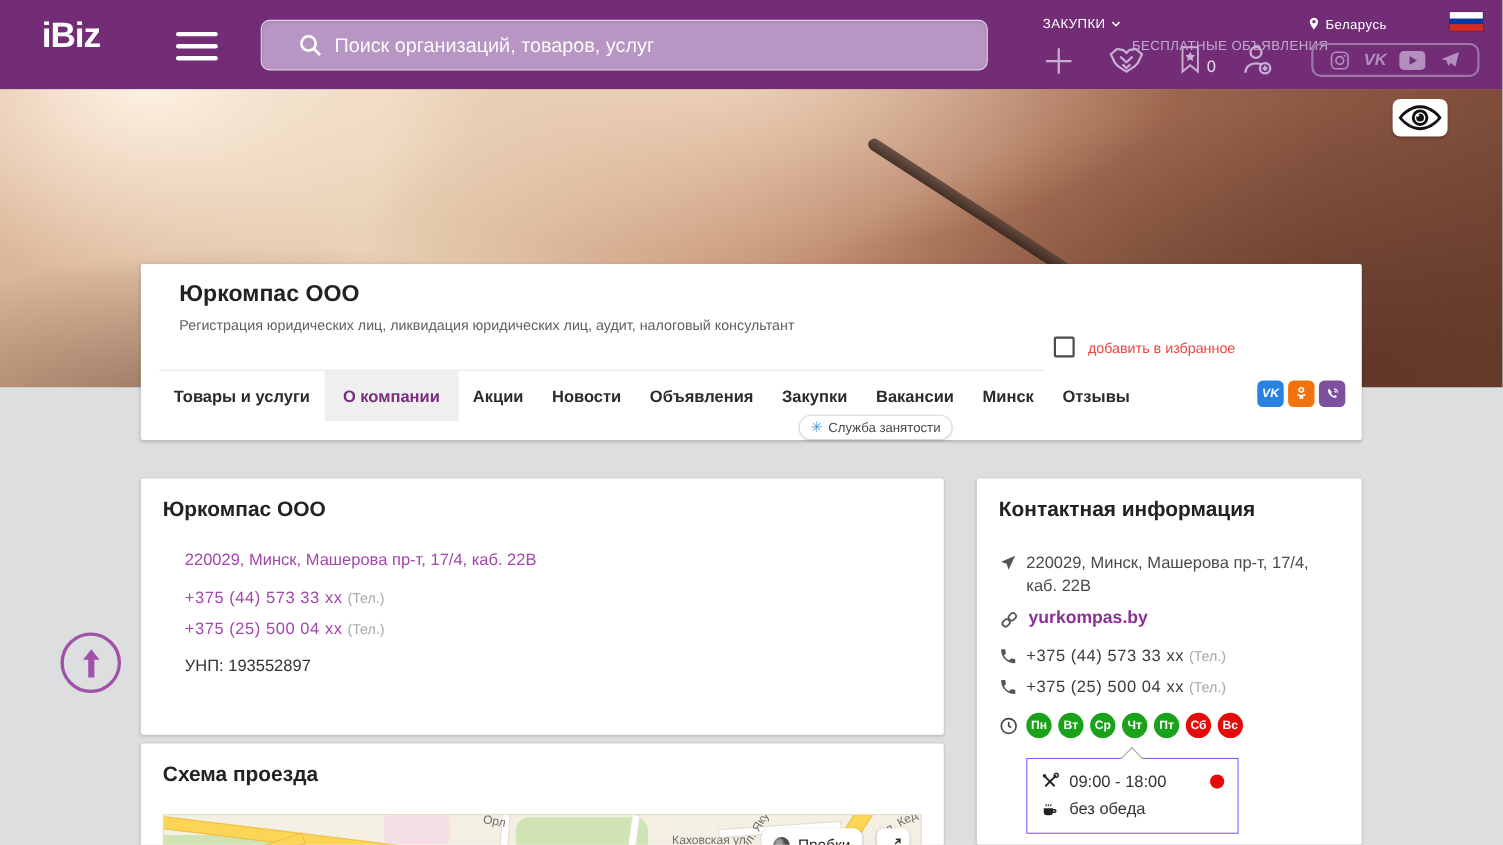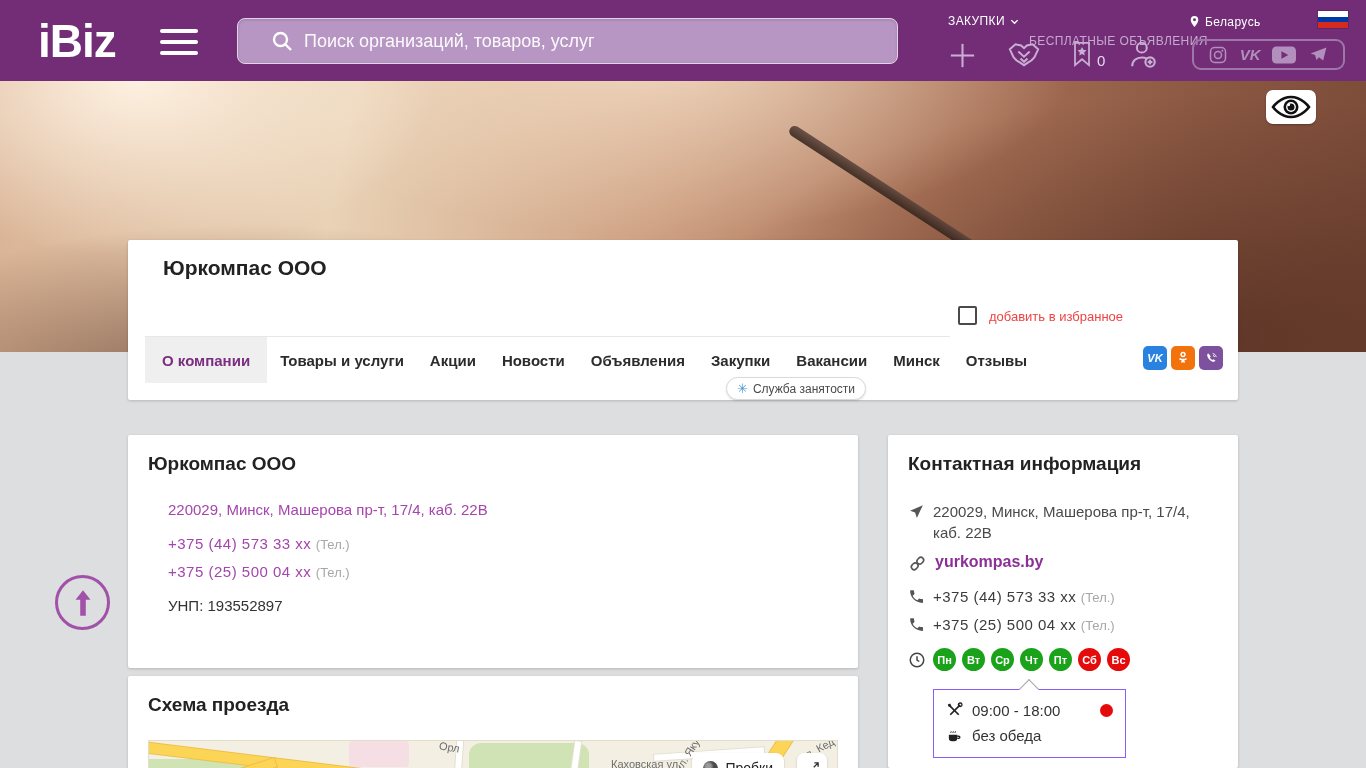--- a/index.html
+++ b/index.html
@@ -2,21 +2,21 @@
 <html><head>
 <meta charset="utf-8">
 <style>
   * { margin:0; padding:0; box-sizing:border-box; }
   html,body { width:1366px; height:768px; }
   body { font-family:"Liberation Sans", sans-serif; background:#dcdee0; overflow:hidden; }
   #page { position:relative; width:1366px; height:768px; overflow:hidden; }
 
   
   .header { position:absolute; left:0; top:0; width:1366px; height:81px; background:#722d76; z-index:30; }
-  .logo { position:absolute; left:38px; top:14px; color:#fff; font-size:46px; font-weight:800; letter-spacing:-1px; cursor:pointer; }
+  .logo { position:absolute; left:38px; top:14px; color:#fff; font-size:32px; font-weight:800; letter-spacing:-1px; cursor:pointer; }
   .burger { position:absolute; left:160px; top:29px; width:38px; height:26px; cursor:pointer; }
   .burger span { display:block; height:4px; background:#fff; border-radius:2px; margin-bottom:7px; }
   .search-wrap { position:absolute; left:237px; top:18px; width:661px; height:46px; background:#b796c3; border:1px solid #e3d2e8; border-radius:8px; display:flex; align-items:center; padding:0 32px; box-shadow:inset 0 1px 3px rgba(0,0,0,.15); }
   .search-wrap svg { flex:0 0 auto; margin-right:10px; }
   .search-input { flex:1; background:transparent; border:none; outline:none; color:#fff; font-size:18px; font-family:"Liberation Sans",sans-serif; }
   .search-input::placeholder { color:#fff; opacity:.95; }
 
   .hdr-link { position:absolute; top:14px; color:#fff; font-size:12px; letter-spacing:.4px; cursor:pointer; display:flex; align-items:center; gap:4px; }
   .hdr-link.muted { color:#c3a9ce; }
   .flag { position:absolute; left:1318px; top:11px; width:30px; height:17px; cursor:pointer; box-shadow:0 0 0 1px rgba(0,0,0,.15); }
@@ -193,26 +193,27 @@
           <path d="M2 13S9 3 20 3s18 10 18 10-7 10-18 10S2 13 2 13z" fill="none" stroke="#111" stroke-width="2.6"></path>
           <circle cx="20" cy="13" r="7.5" fill="#111"></circle>
           <circle cx="20" cy="13" r="4.2" fill="none" stroke="#fff" stroke-width="1.4"></circle>
           <circle cx="17.8" cy="10.8" r="1.4" fill="#fff"></circle>
         </svg>
     </div>
   </div>
 
   <div class="card company-card">
     <div class="company-name">Юркомпас ООО</div>
+    <div class="company-desc">Регистрация юридических лиц, ликвидация юридических лиц, аудит, налоговый консультант</div>
     <div class="fav-box"></div>
     <div class="fav-label">добавить в избранное</div>
     <div class="tabs-divider"></div>
     <div class="tabs">
+      <div class="tab">Товары и услуги</div>
       <div class="tab active">О компании</div>
-      <div class="tab">Товары и услуги</div>
       <div class="tab">Акции</div>
       <div class="tab">Новости</div>
       <div class="tab">Объявления</div>
       <div class="tab">Закупки</div>
       <div class="tab">Вакансии</div>
       <div class="tab">Минск</div>
       <div class="tab">Отзывы</div>
     </div>
     <div class="emp-badge">
       <span class="spark">✳</span>

